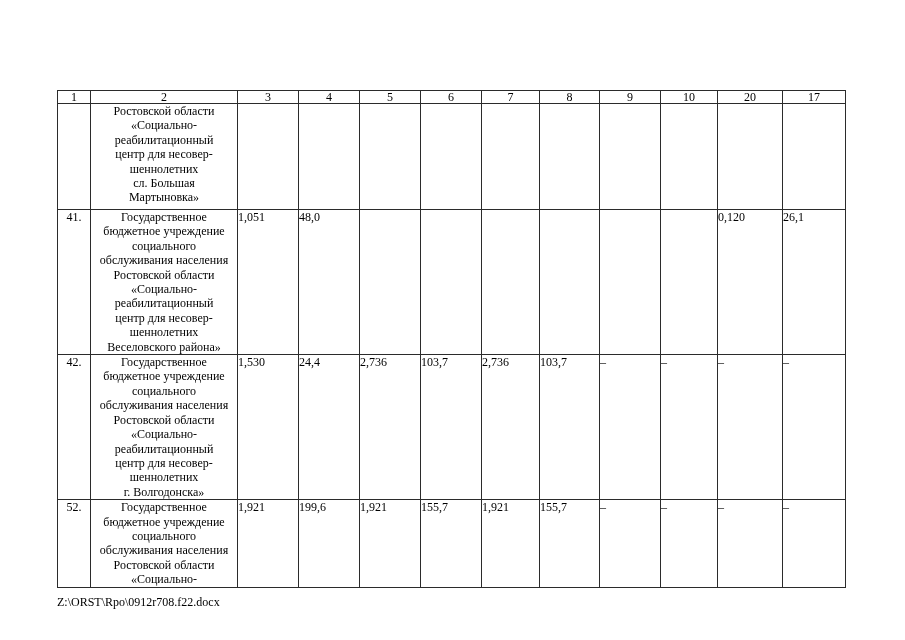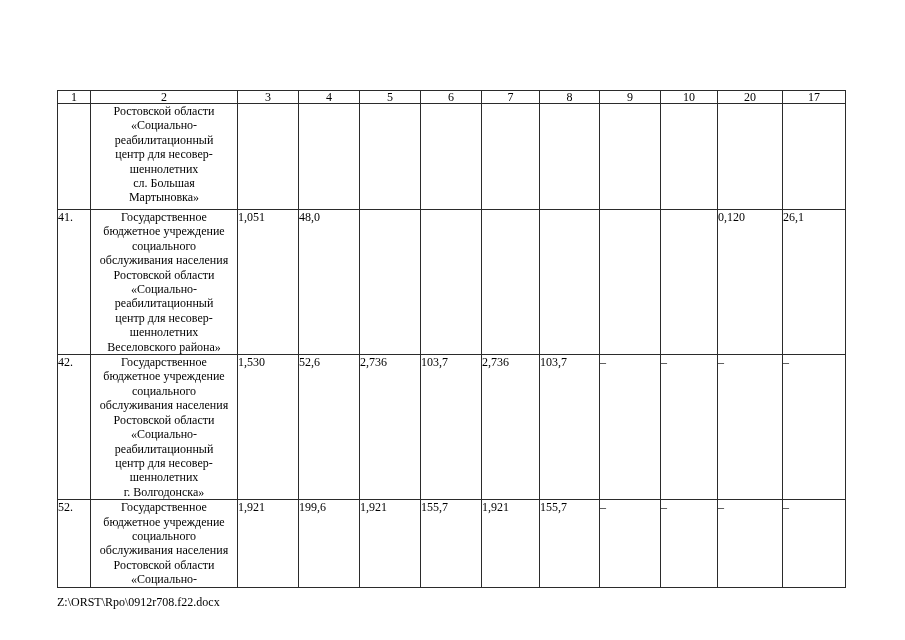--- a/index.html
+++ b/index.html
@@ -38,21 +38,21 @@
     font-weight: normal;
     overflow: hidden;
   }
   thead th {
     height: 12px;
     line-height: 12px;
     text-align: center;
     border-bottom: 2.5px solid #a9a9a9;
   }
   tbody td { line-height: 14.4px; }
-  td.num  { padding-top: 1px; }
+  td.num  { text-align: center; padding-top: 1px; }
   td.name { text-align: center; padding: 1px 2px 0 3px; white-space: pre-line; }
   td.val  { text-align: left; padding-top: 1px; }
   tbody tr:nth-child(1) { height: 106px; }
   tbody tr:nth-child(2) { height: 145px; }
   tbody tr:nth-child(3) { height: 143px; }
   tbody tr:nth-child(4) { height: 84px; }
   .footer-path {
     position: absolute;
     left: 57px;
     top: 595px;
@@ -145,21 +145,21 @@
 бюджетное учреждение
 социального
 обслуживания населения
 Ростовской области
 «Социально-
 реабилитационный
 центр для несовер-
 шеннолетних
 г. Волгодонска»</td>
           <td class="val">1,530</td>
-          <td class="val">52,6</td>
+          <td class="val">24,4</td>
           <td class="val">2,736</td>
           <td class="val">103,7</td>
           <td class="val">2,736</td>
           <td class="val">103,7</td>
           <td class="val">–</td>
           <td class="val">–</td>
           <td class="val">–</td>
           <td class="val">–</td>
         </tr>
         <tr>

